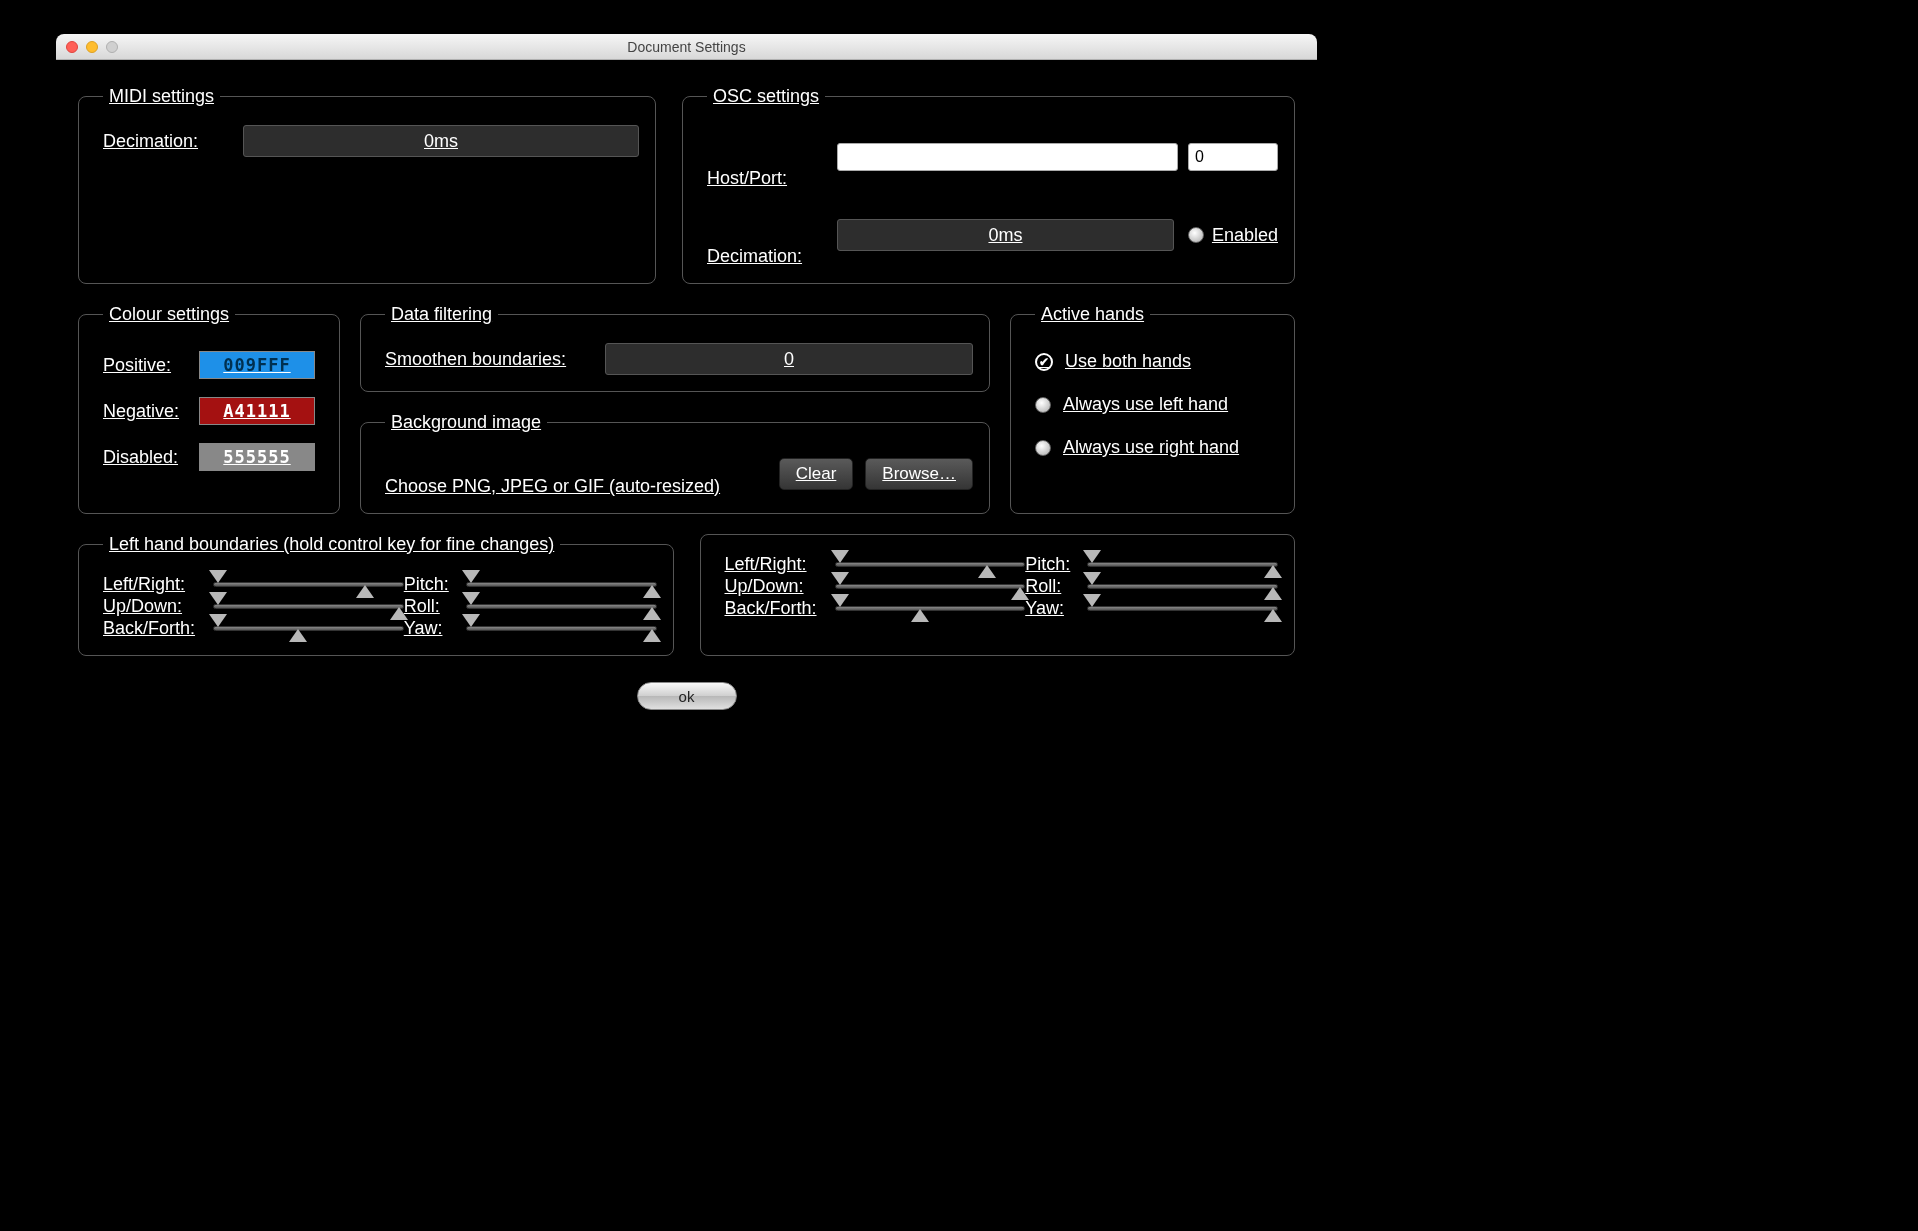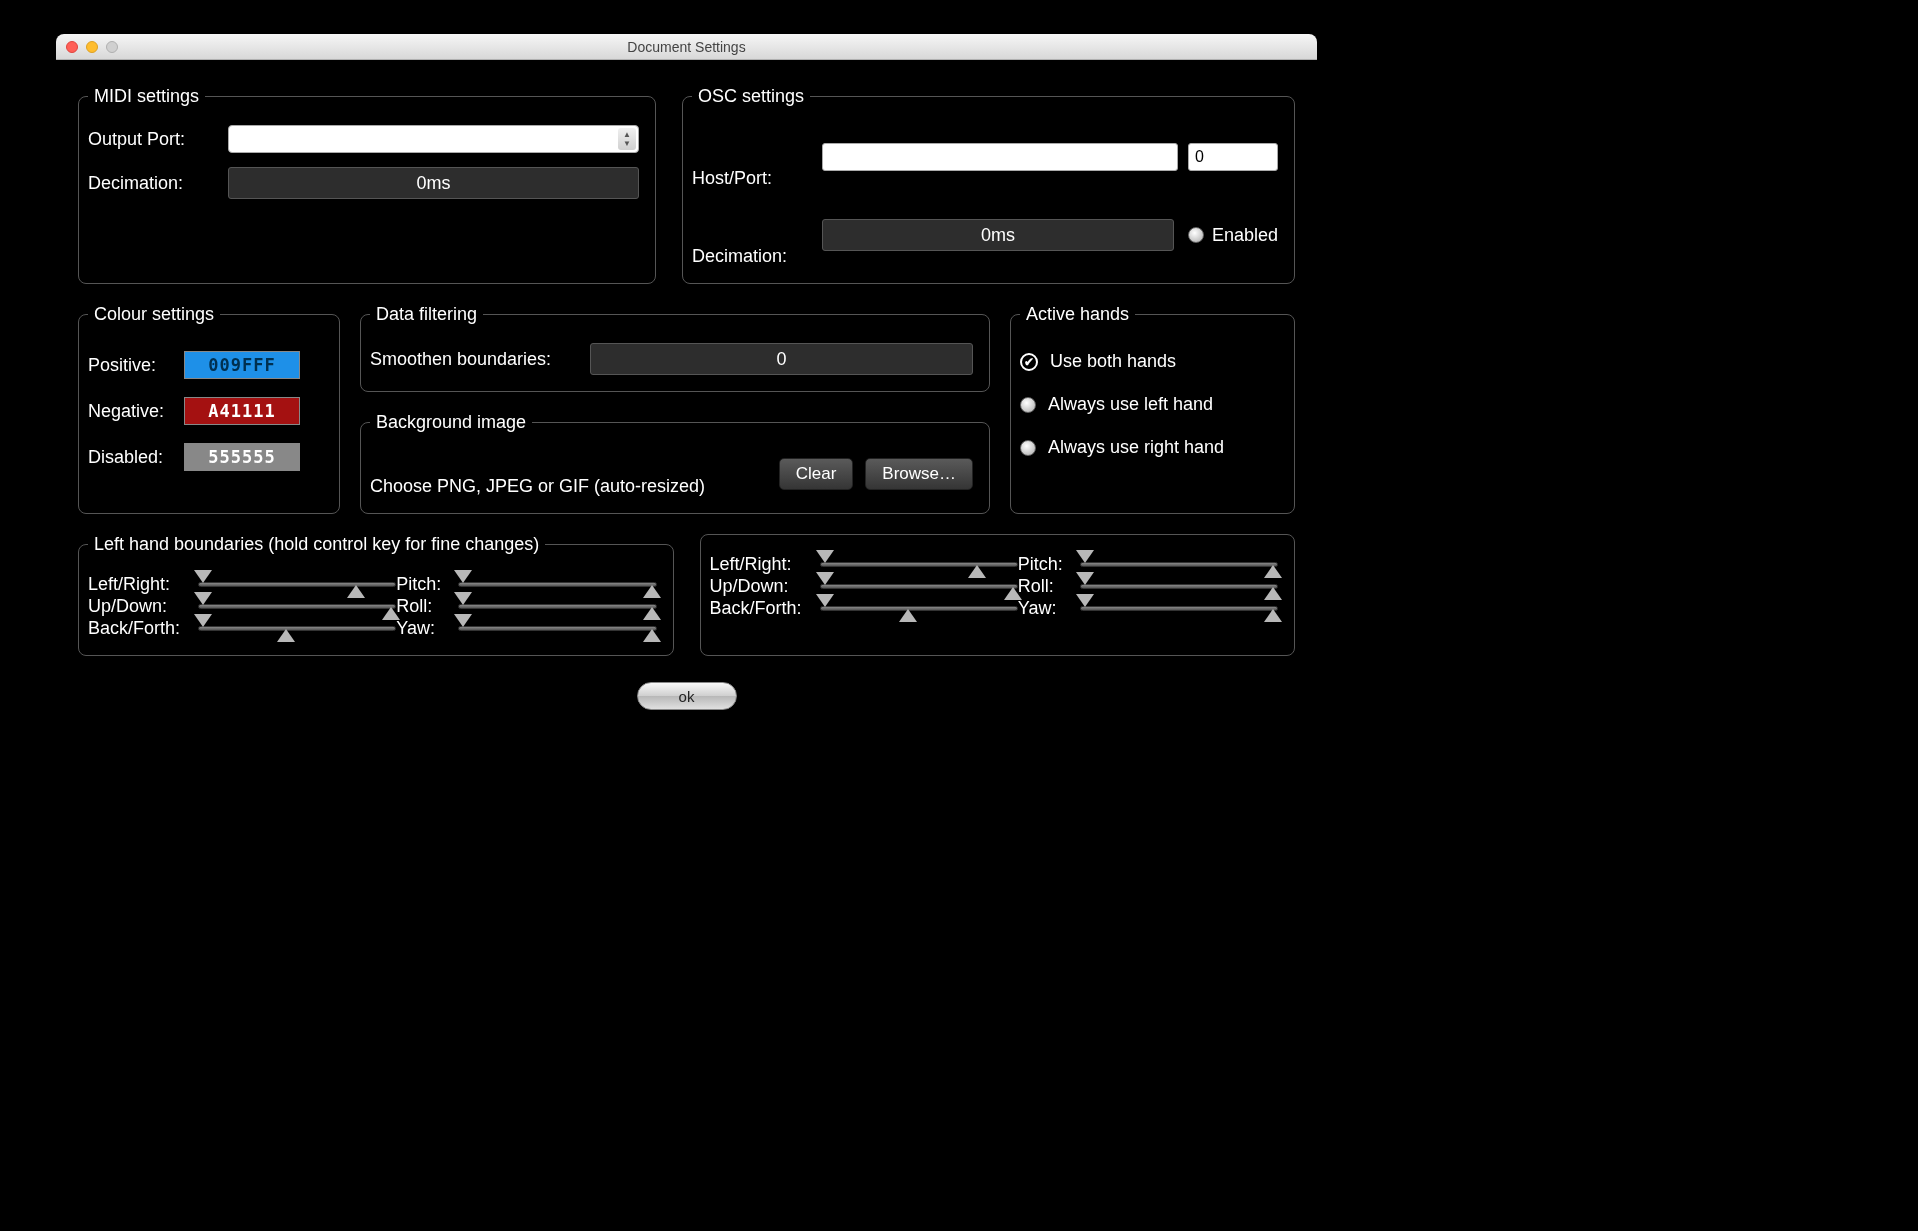--- a/index.html
+++ b/index.html
@@ -49,22 +49,23 @@
   text-align: center;
   color: #444;
   font-size: 14px;
 }
 .content {
   padding: 26px 22px 22px 22px;
 }
 fieldset {
   border: 1px solid #555;
   border-radius: 8px;
-  padding: 18px 16px 16px 9px;
+  padding: 18px 16px 16px 24px;
   position: relative;
+  text-decoration: underline;
 }
 legend {
   padding: 0 6px;
   color: #fff;
   font-size: 18px;
 }
 .row1 {
   display: flex;
   gap: 26px;
   margin-bottom: 20px;
@@ -279,29 +280,20 @@
     </div>
     <div class="title">Document Settings</div>
   </div>
 
   <div class="content">
 
     <div class="row1">
       <fieldset class="midi-box">
         <legend>MIDI settings</legend>
         <div class="form-row">
-          <div class="label-col">Output Port:</div>
-          <div class="dropdown">
-            <div class="dropdown-arrows">
-              <div>▲</div>
-                <div>▼</div>
-            </div>
-          </div>
-        </div>
-        <div class="form-row">
           <div class="label-col">Decimation:</div>
           <div class="dark-input" style="flex:1">0ms</div>
         </div>
       </fieldset>
 
       <fieldset class="osc-box">
         <legend>OSC settings</legend>
         <div class="form-row">
           <div class="label-col">Host/Port:</div>
           <div class="text-input" style="flex:1"></div>

